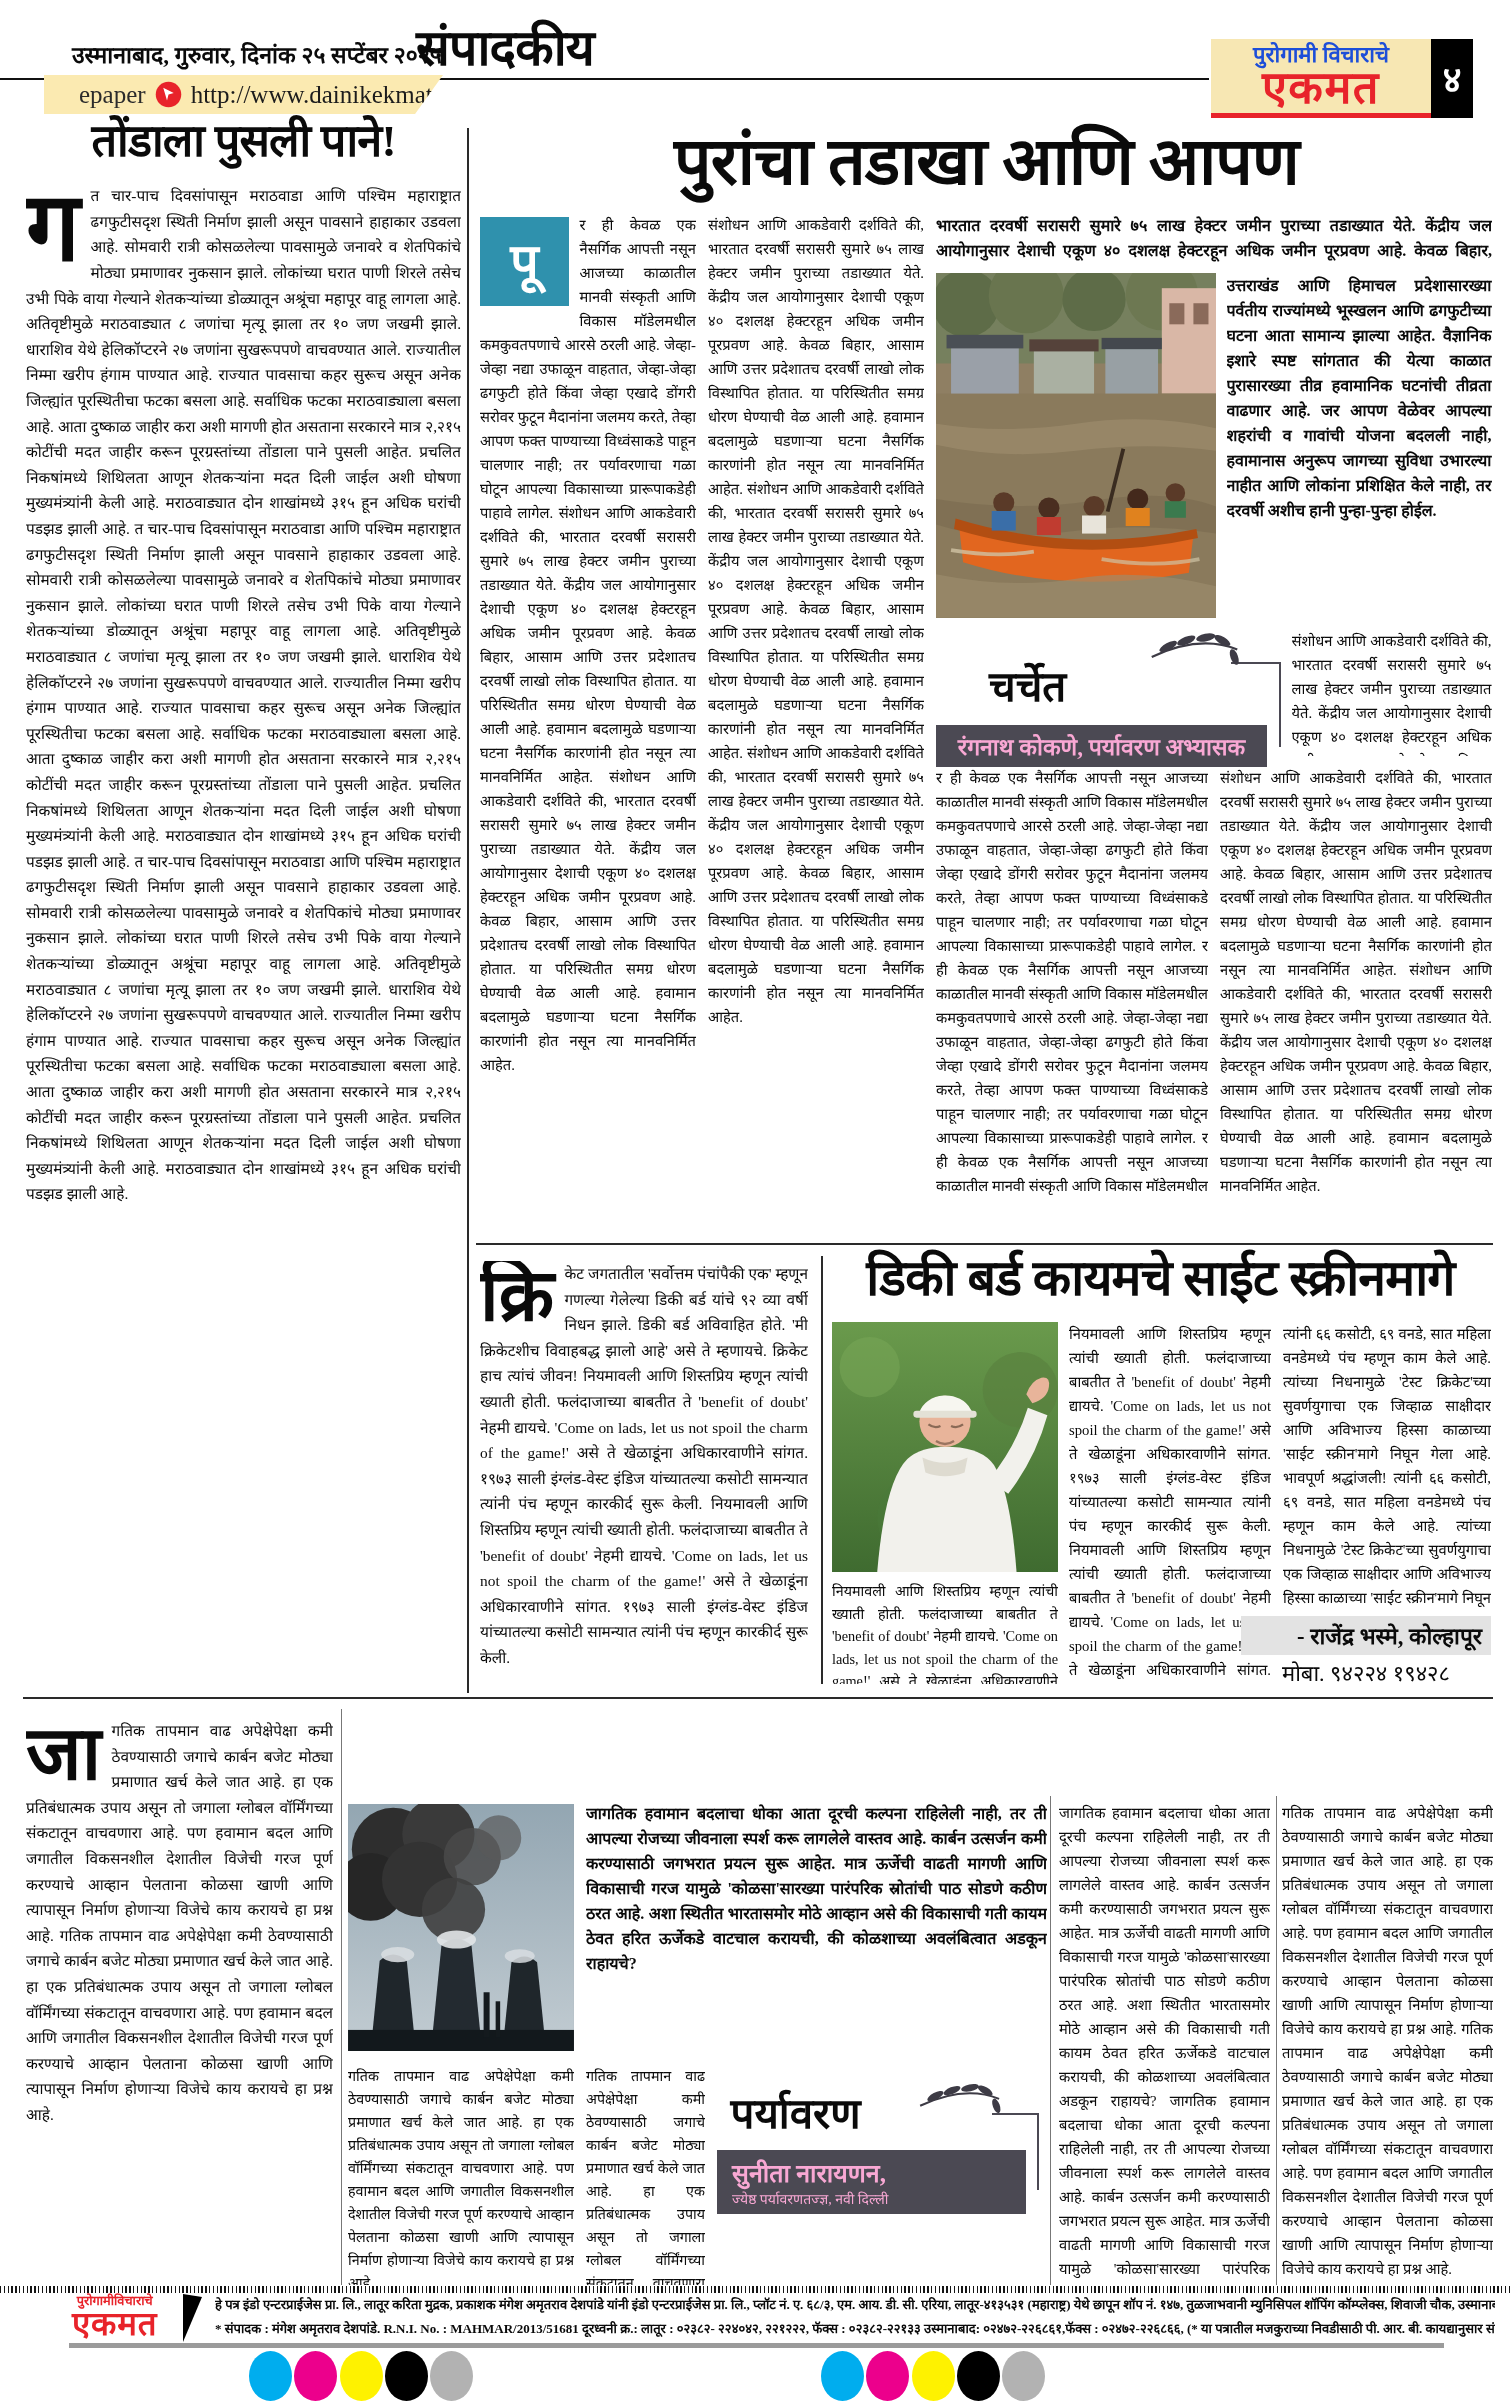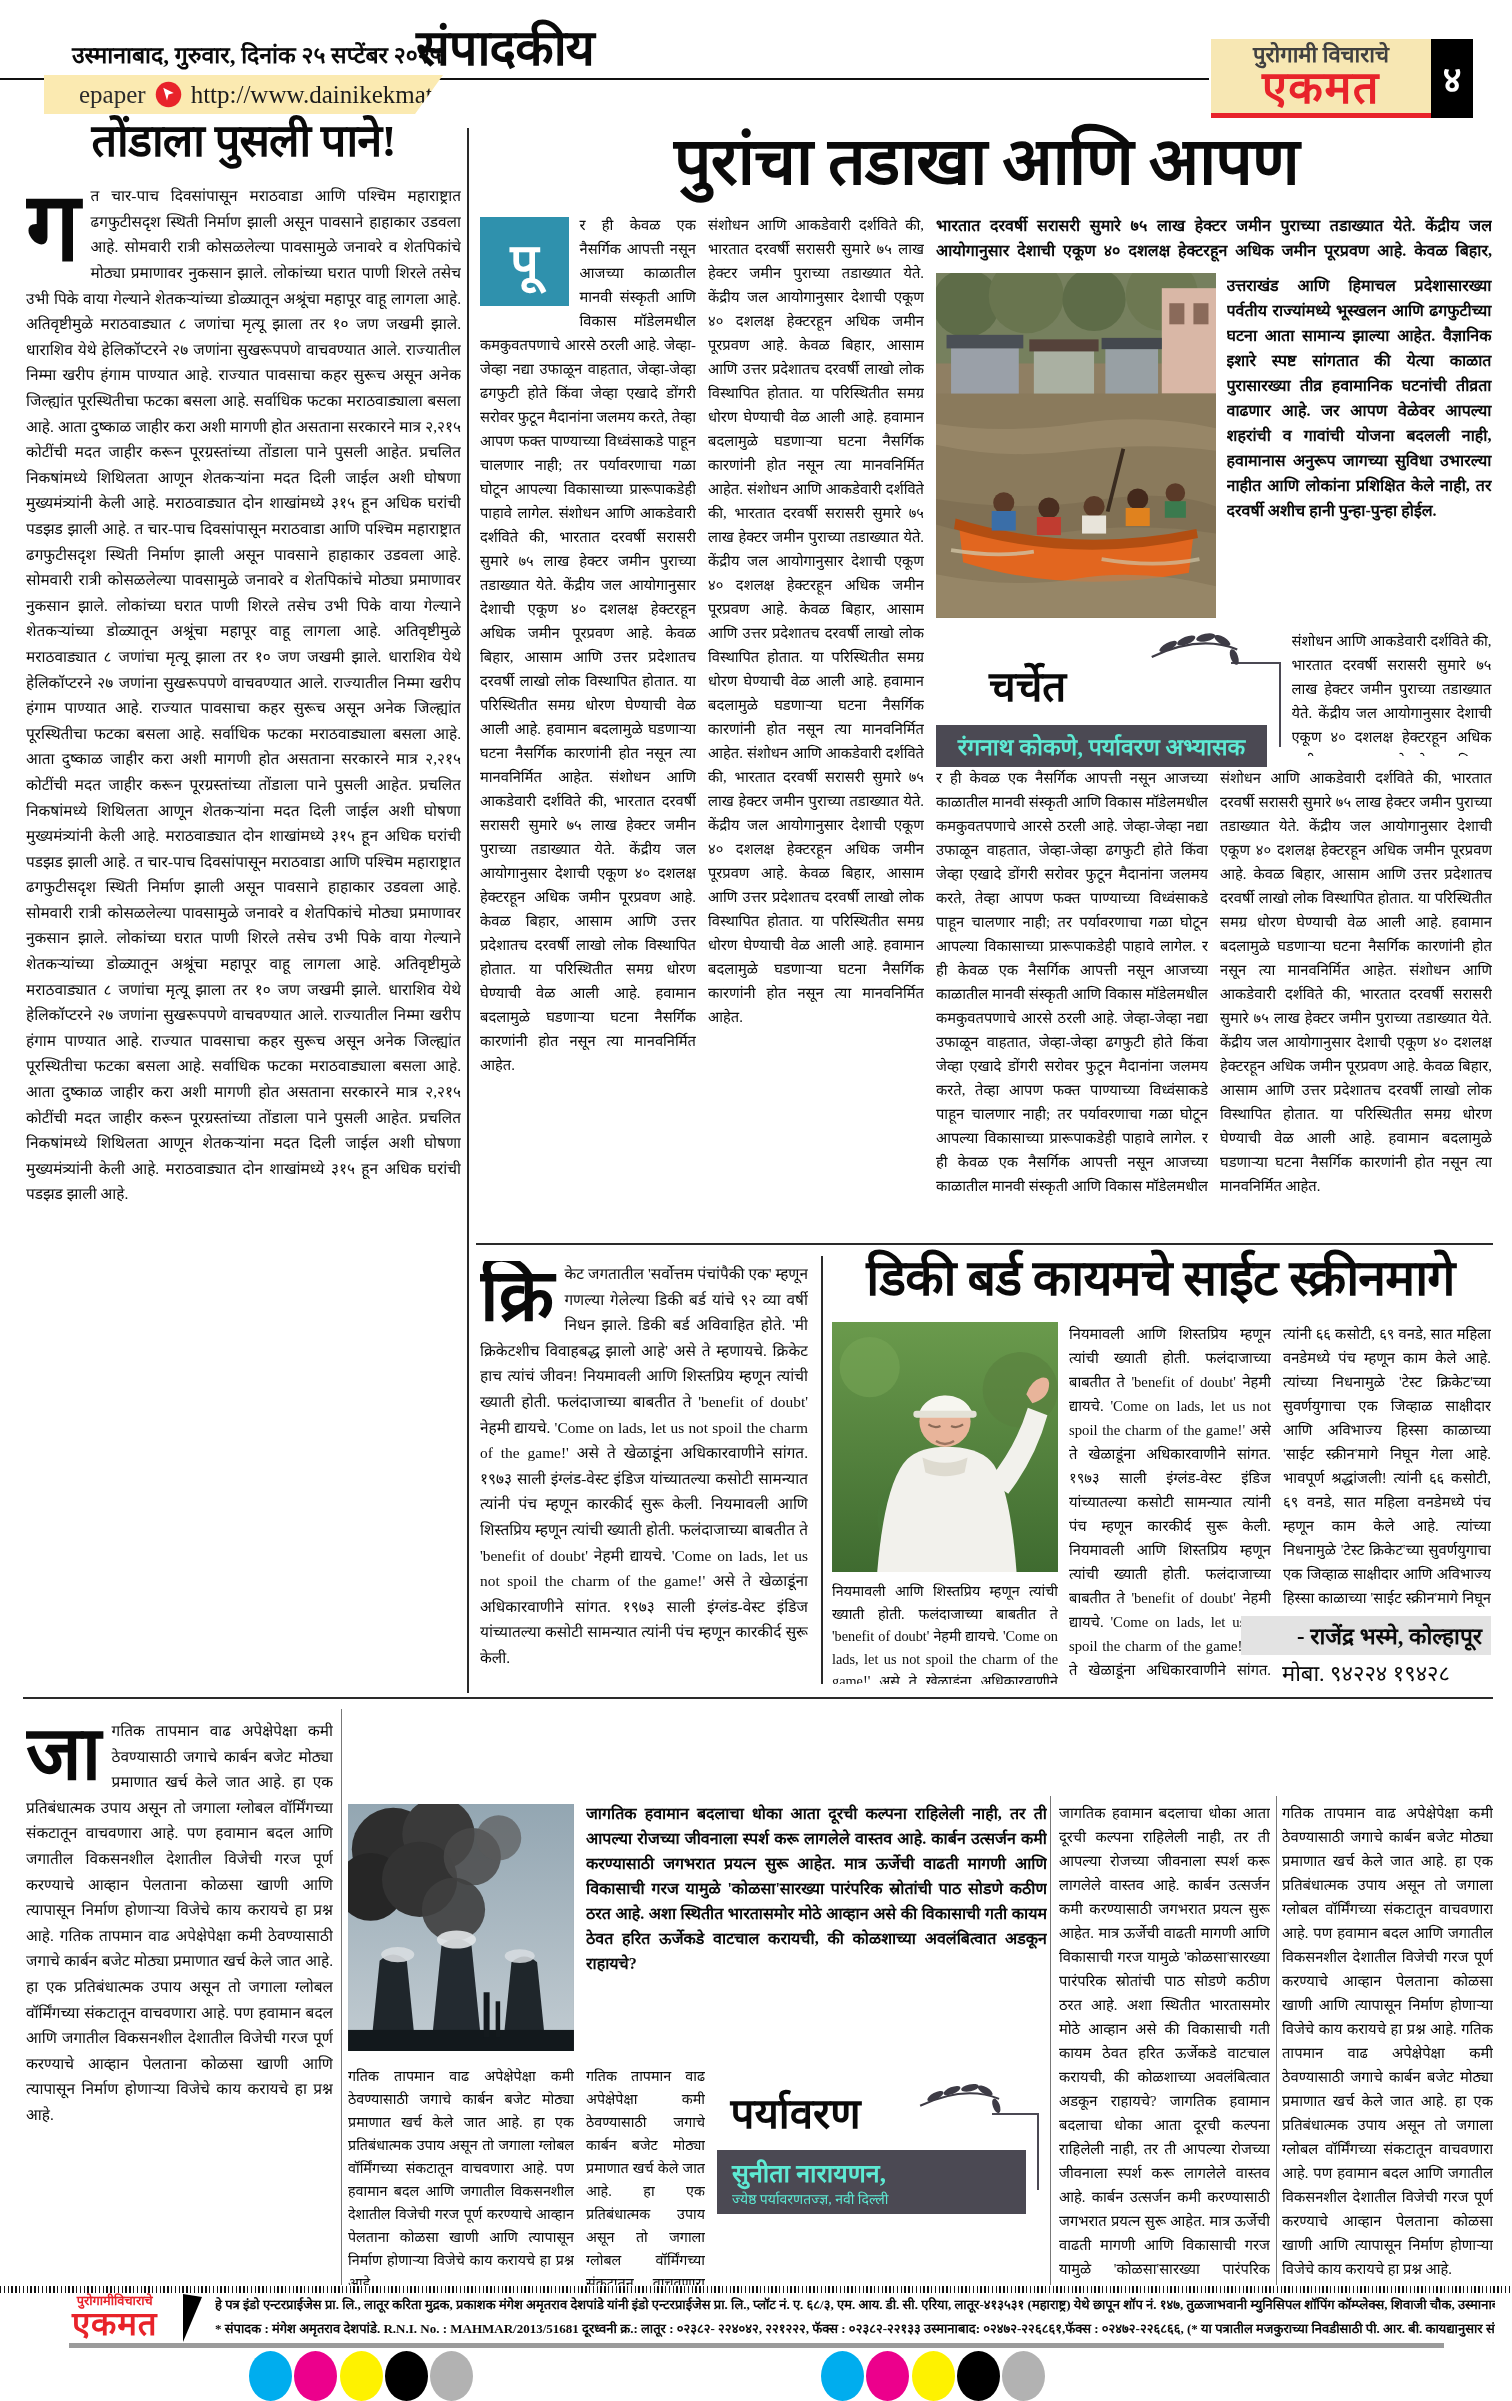--- a/index.html
+++ b/index.html
@@ -14,21 +14,21 @@
   .epaper-bar{left:44px;top:75px;width:399px;height:39px;background:#fbeab1;
               clip-path:polygon(0 0,100% 0,93% 100%,0 100%);
               display:flex;align-items:center;gap:9px;padding-left:35px;box-sizing:border-box;}
   .epaper-bar .lbl{font-size:25px;color:#2b2b2b;}
   .epaper-bar .url{font-size:25px;color:#1c1c1c;}
   .section-title{left:416px;top:12px;font-size:50px;font-weight:bold;letter-spacing:-0.8px;}
   .header-rule{left:0;top:78px;width:1209px;height:2.3px;background:#111;}
   .masthead{left:1211px;top:39px;display:flex;}
   .masthead .cream{width:220px;height:69px;background:#f7e7b3;border-bottom:5.3px solid #e8232a;
                    text-align:center;padding-top:4.5px;}
-  .masthead .tag{color:#404040;font-weight:bold;font-size:22px;line-height:22.6px;}
+  .masthead .tag{color:#1d4ed8;font-weight:bold;font-size:22px;line-height:22.6px;}
   .masthead .ttl{color:#e8232a;font-weight:bold;font-size:45px;line-height:44px;letter-spacing:1.5px;}
   .masthead .pagebox{width:42px;height:79px;background:#000;color:#fff;display:flex;
                      align-items:center;justify-content:center;font-size:36px;font-weight:bold;}
 
   
   .vline{background:#2a2a2a;width:1.5px;}
   .hline{background:#2a2a2a;height:1.5px;}
   .vthin{background:#777;width:0.8px;}
 
   
@@ -49,21 +49,21 @@
   #art2 .headline{font-size:66px;}
   #art2 .cols{display:flex;gap:12px;margin-top:16.6px;}
   .dropcap-teal{float:left;width:89px;height:89px;background:#2f91ad;color:#fff;
                 display:flex;align-items:center;justify-content:center;font-size:50px;
                 font-weight:bold;margin:4.5px 10.5px 3px 0;}
   .photo-frame{overflow:hidden;background:#777;}
   .charchet{position:relative;width:345px;height:127px;box-sizing:border-box;}
   .charchet .corner{position:absolute;right:0;top:33px;width:48px;height:83px;
                     border-top:2.3px solid #4b4953;border-right:2.3px solid #4b4953;}
   .sec-label{font-size:42px;font-weight:bold;}
-  .byline-bar{background:#4b4953;color:#5eead4;font-weight:bold;text-align:center;
+  .byline-bar{background:#4b4953;color:#f9a8d4;font-weight:bold;text-align:center;
               padding:5.3px 7.5px;box-sizing:border-box;}
 
   
   #cricket-head{left:830px;top:1252px;width:661px;font-size:50px;}
   .sig-bar{background:#e3e3e3;font-weight:bold;font-size:22.6px;text-align:right;
            padding:3.8px 9px;box-sizing:border-box;}
   .mob-line{font-size:22px;text-align:center;}
 
   
   #coal-head{left:337px;top:1717px;width:749px;font-size:50px;}

